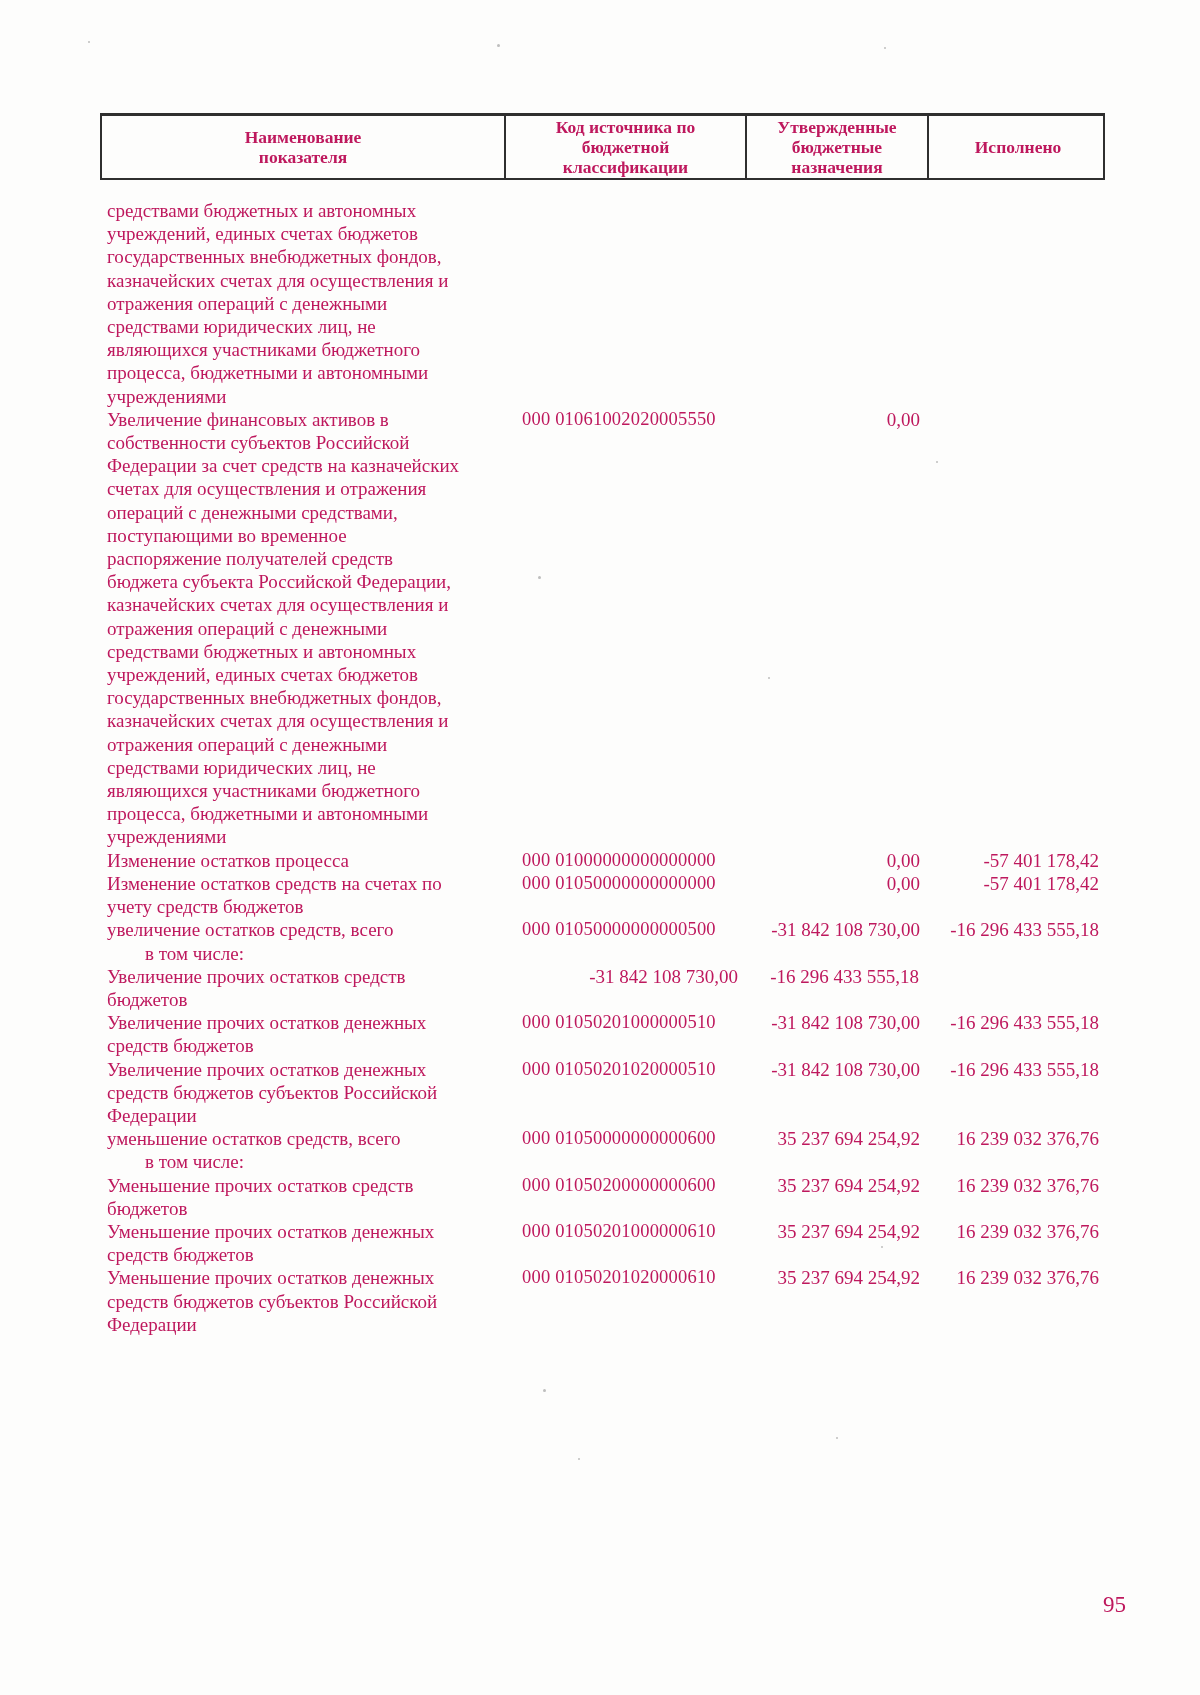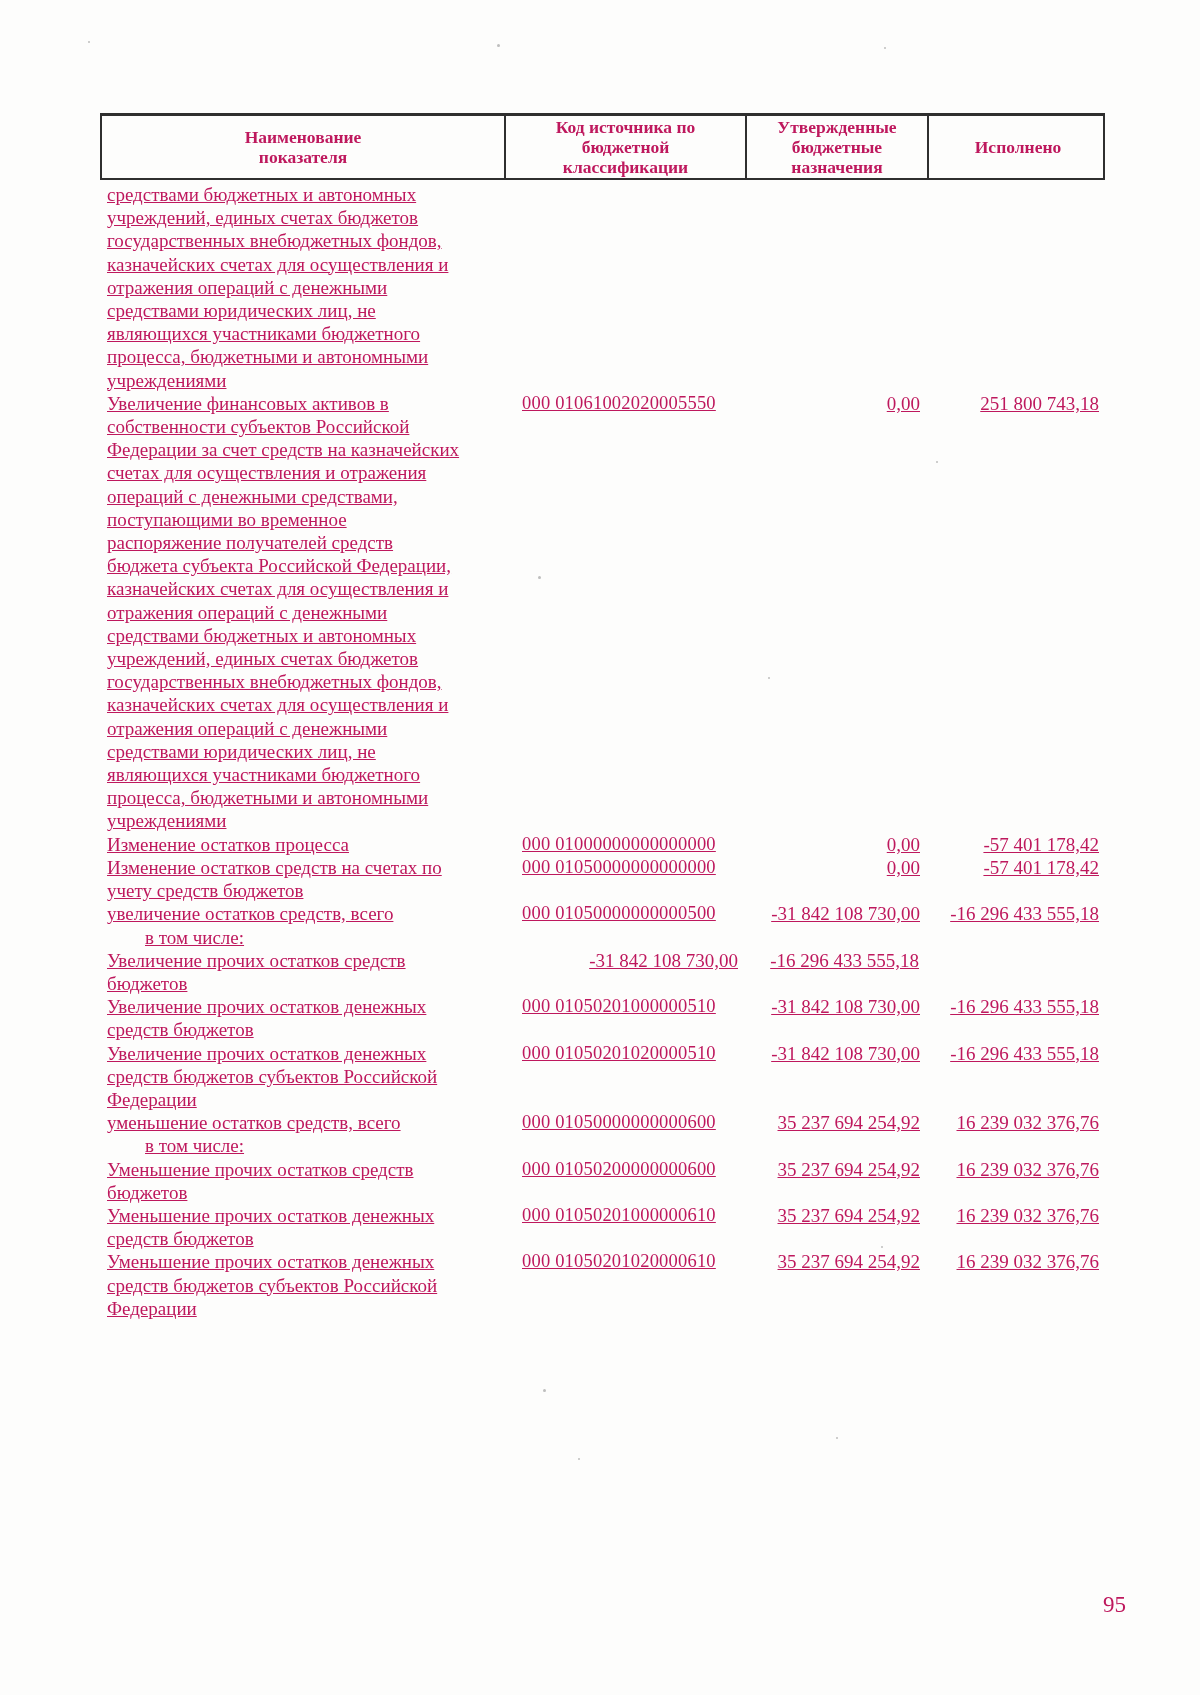--- a/index.html
+++ b/index.html
@@ -26,21 +26,21 @@
     text-align: center;
     font-weight: bold;
     font-size: 17.5px;
     line-height: 20px;
     white-space: pre-line;
     min-height: 60px;
     padding: 1px 4px;
     box-sizing: border-box;
   }
   .th + .th { border-left: 2px solid #2f2f2f; }
-  .tbody { padding-top: 3px; text-decoration: underline; }
+  .tbody { padding-top: 19px; }
   .row { display: grid; grid-template-columns: 402px 241px 182px 180px; }
   .cell { box-sizing: border-box; font-size: 19px; line-height: 23.2px; }
   .c-name { padding-left: 7px; }
   .c-name .nm { display: block; white-space: pre-line; }
   .c-name .sub { display: block; padding-left: 38px; }
   .c-code { padding-left: 20px; font-size: 18.5px; letter-spacing: 0.2px; }
   .c-approved { text-align: right; padding-right: 5px; }
   .c-executed { text-align: right; padding-right: 6px; }
   .page-number { position: absolute; left: 1086px; top: 1592px; font-size: 23px; margin-left: 17px; }
   .speckle { position: absolute; background: #8a8a8a; border-radius: 50%; opacity: .55; }
@@ -97,21 +97,20 @@
 казначейских счетах для осуществления и
 отражения операций с денежными
 средствами юридических лиц, не
 являющихся участниками бюджетного
 процесса, бюджетными и автономными
 учреждениями</span>
 
       </div>
       <div class="cell c-code">000 01061002020005550</div>
       <div class="cell c-approved">0,00</div>
-      <div class="cell c-executed">251 800 743,18</div>
     </div>
 
     <div class="row">
       <div class="cell c-name">
         <span class="nm">Изменение остатков процесса</span>
 
       </div>
       <div class="cell c-code">000 01000000000000000</div>
       <div class="cell c-approved">0,00</div>
       <div class="cell c-executed">-57 401 178,42</div>

